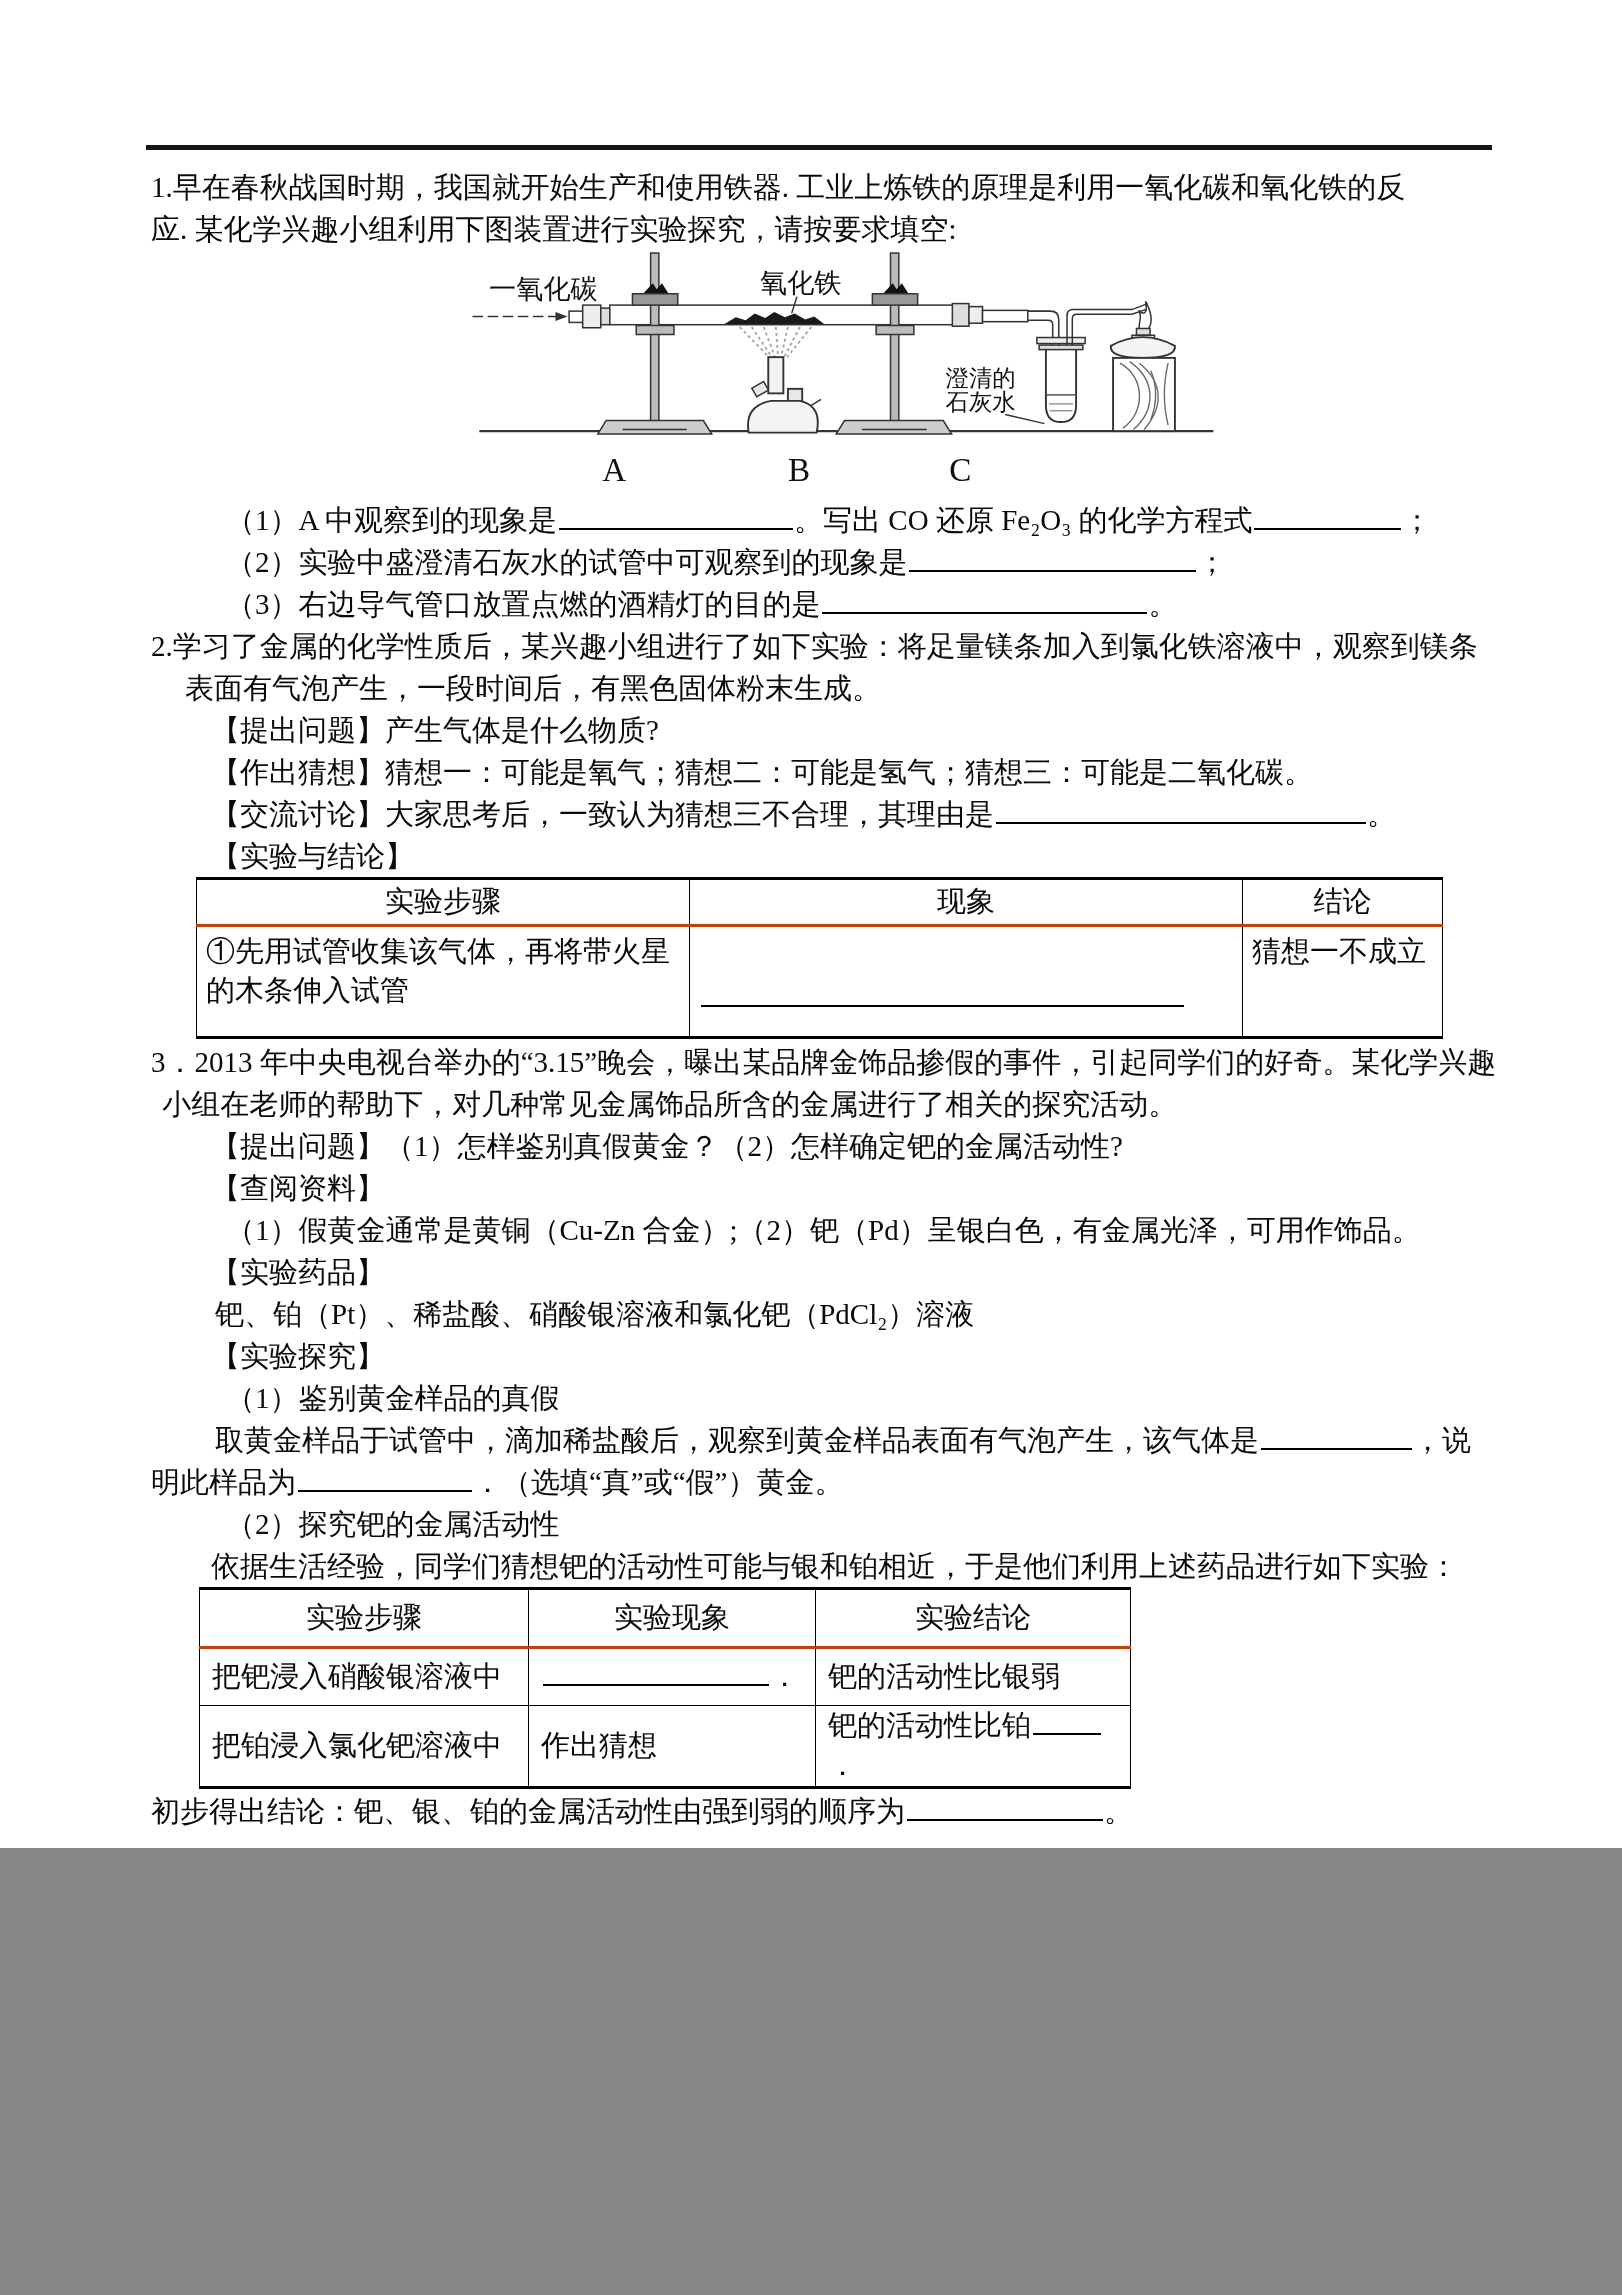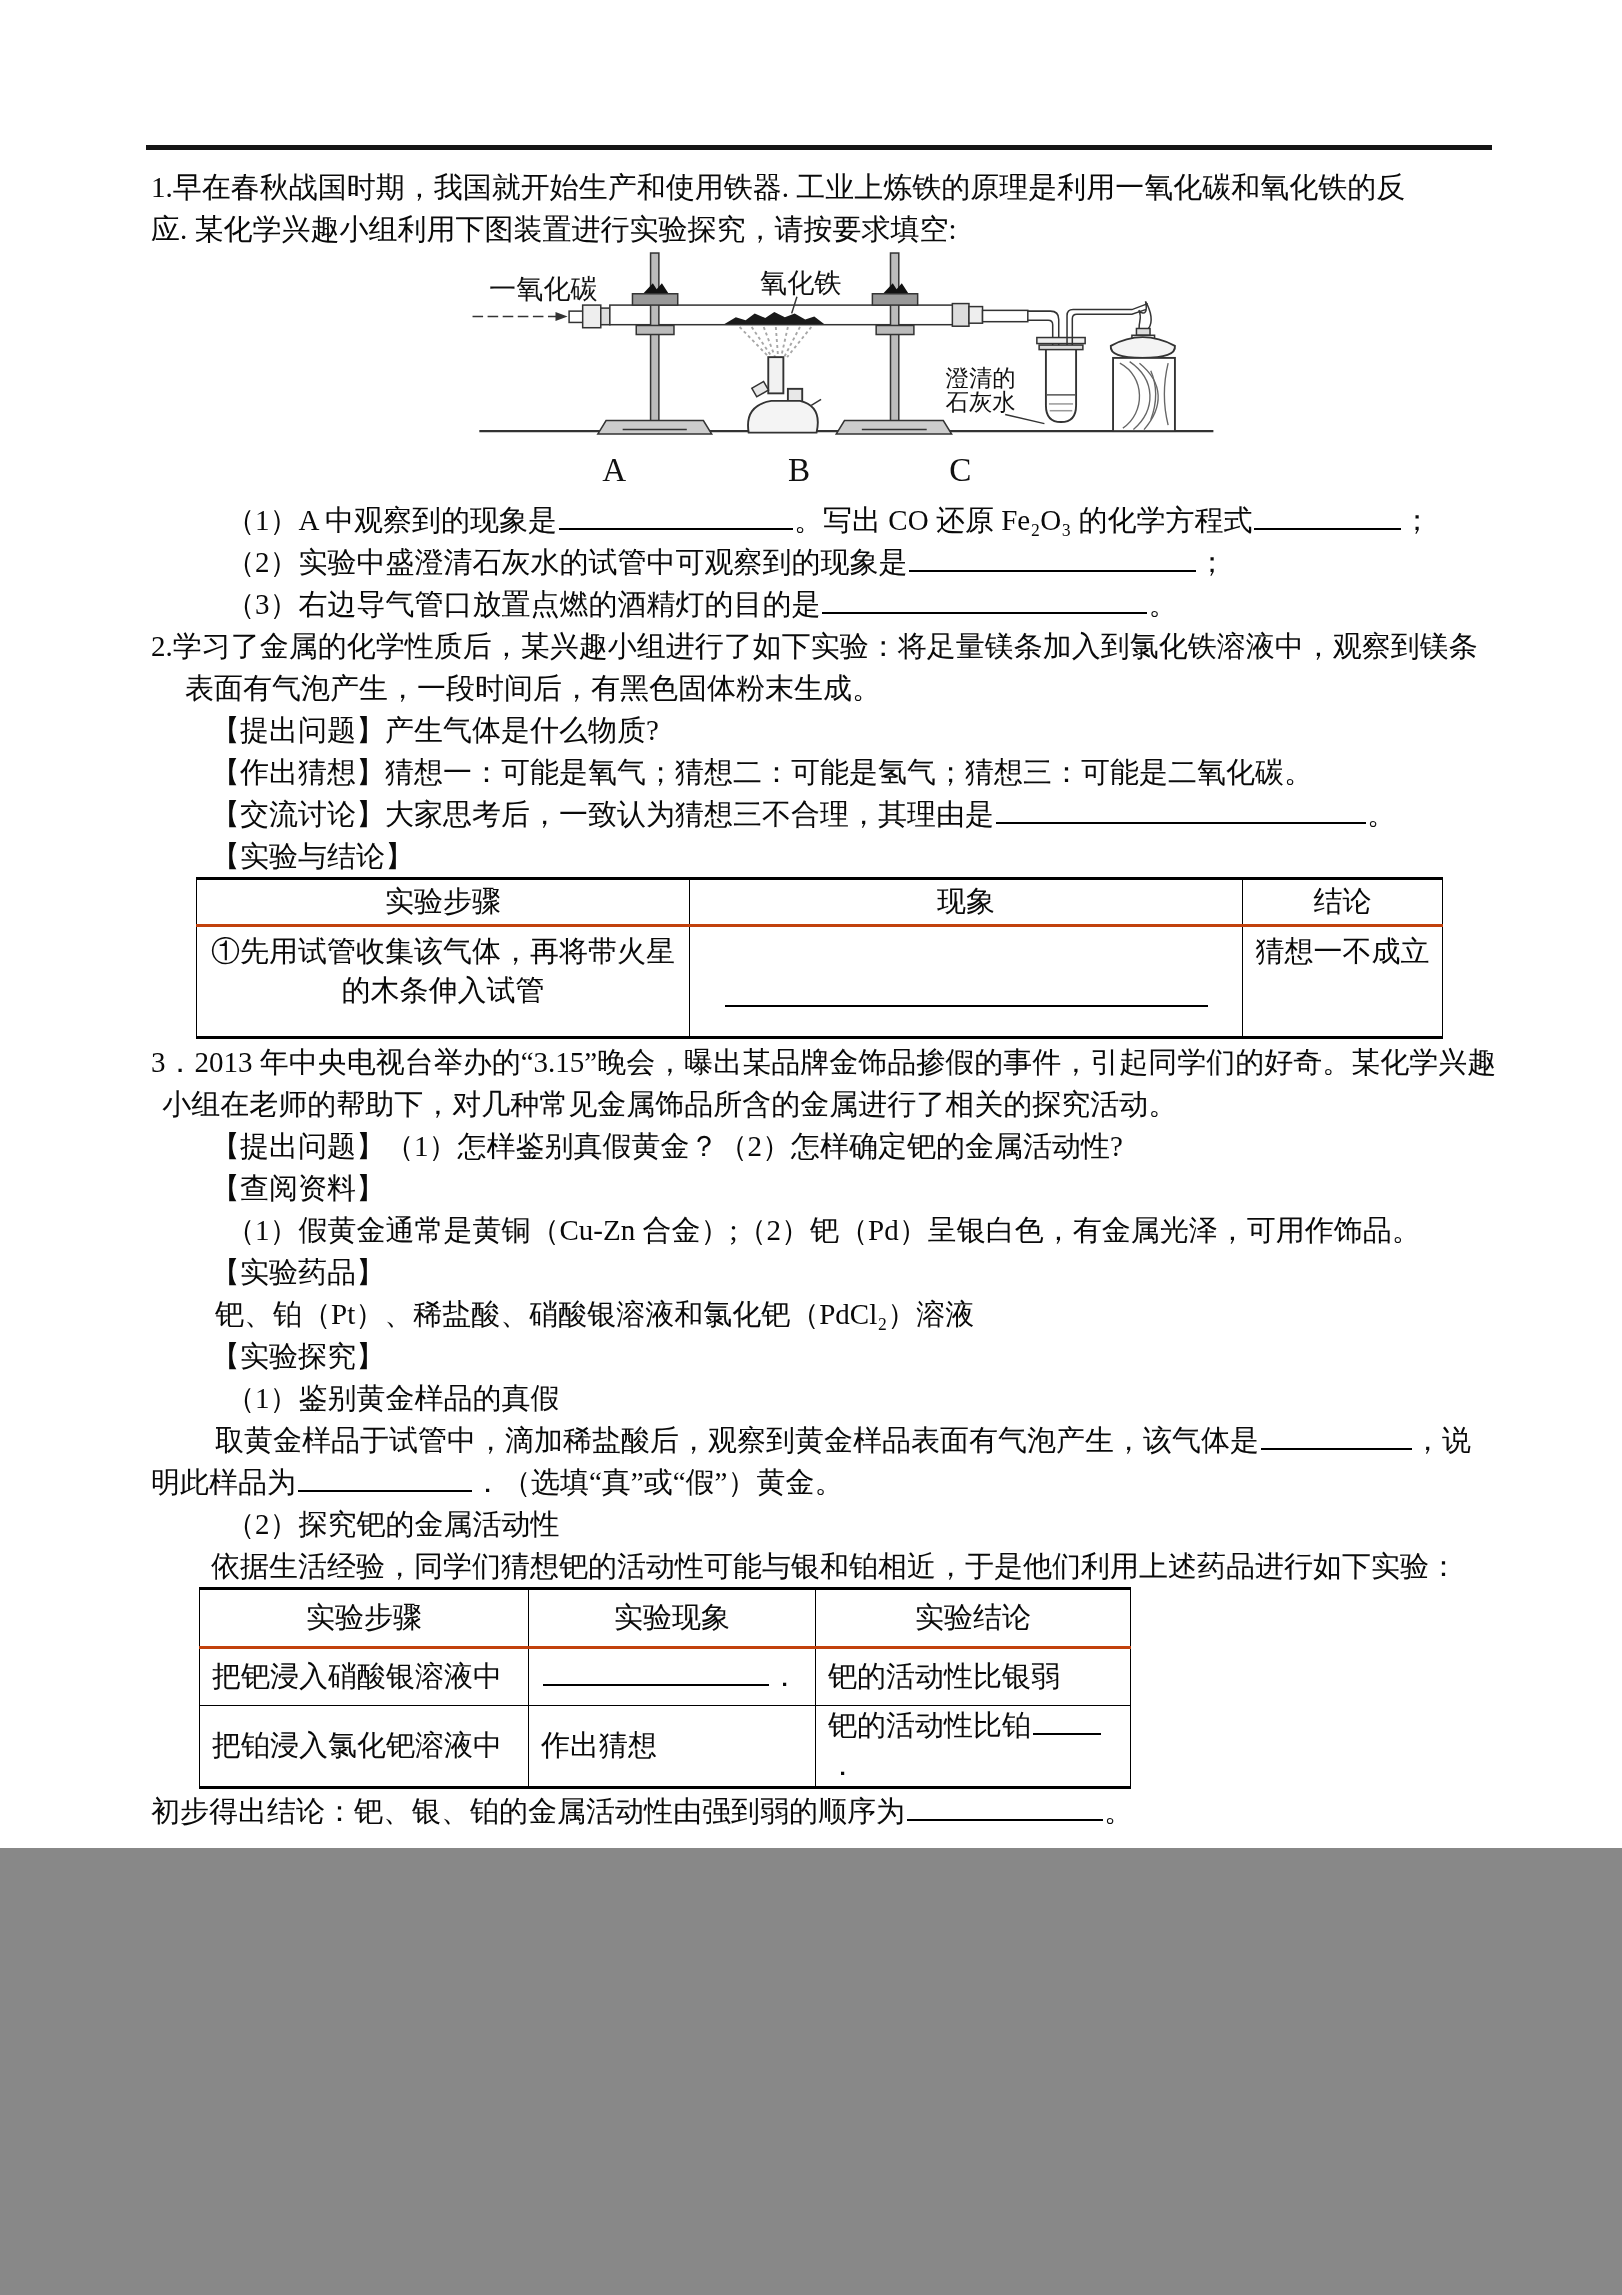--- a/index.html
+++ b/index.html
@@ -15,21 +15,21 @@
   .ind-body{padding-left:64px;}
   .ind-l2{padding-left:11.3px;}
   .u{display:inline-block;border-bottom:2.3px solid #000;height:22.6px;margin:0 1.5px;vertical-align:baseline;}
   .diagram{height:249px;margin-left:317px;}
   table{border-collapse:collapse;table-layout:fixed;font-size:29px;}
   td{border:1.5px solid #000;padding:0 9px;overflow:hidden;}
   .tbl{border-top:3px solid #000;border-bottom:3px solid #000;}
   .tbl .thead td{border-bottom:3px solid #c2410c;text-align:center;border-radius:19px;}
   .t1{margin-left:45px;width:1246px;}
   .t1 .thead td{height:44px;}
-  .t1 .r td{height:85px;text-align:center;line-height:39px;}
+  .t1 .r td{height:85px;line-height:39px;}
   .t1 .r1 td{vertical-align:top;padding-top:4.5px;}
   .t1 .r1 .phen{vertical-align:bottom;padding-bottom:19.6px;}
   .t2{margin-left:48px;width:931px;}
   .t2 td{height:56px;}
   .t2 .r td{text-align:left;padding-left:12px;}
   .t3{margin-left:-9.8px;width:1243px;margin-top:1.5px;}
   .t3 .thead td{height:44px;white-space:pre;}
   .t3 .r td{height:133px;text-align:center;}
   .gap-reflect{margin-top:33px;}
   .pagenum{position:absolute;left:1451px;top:2123px;font-size:30px;}

